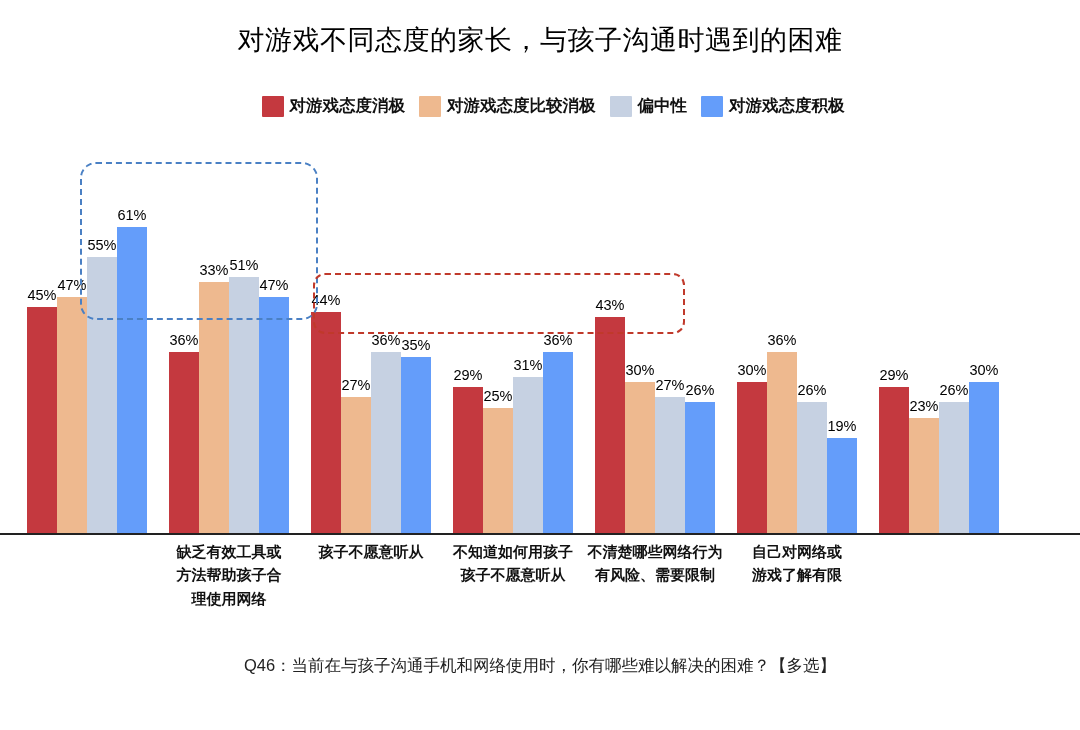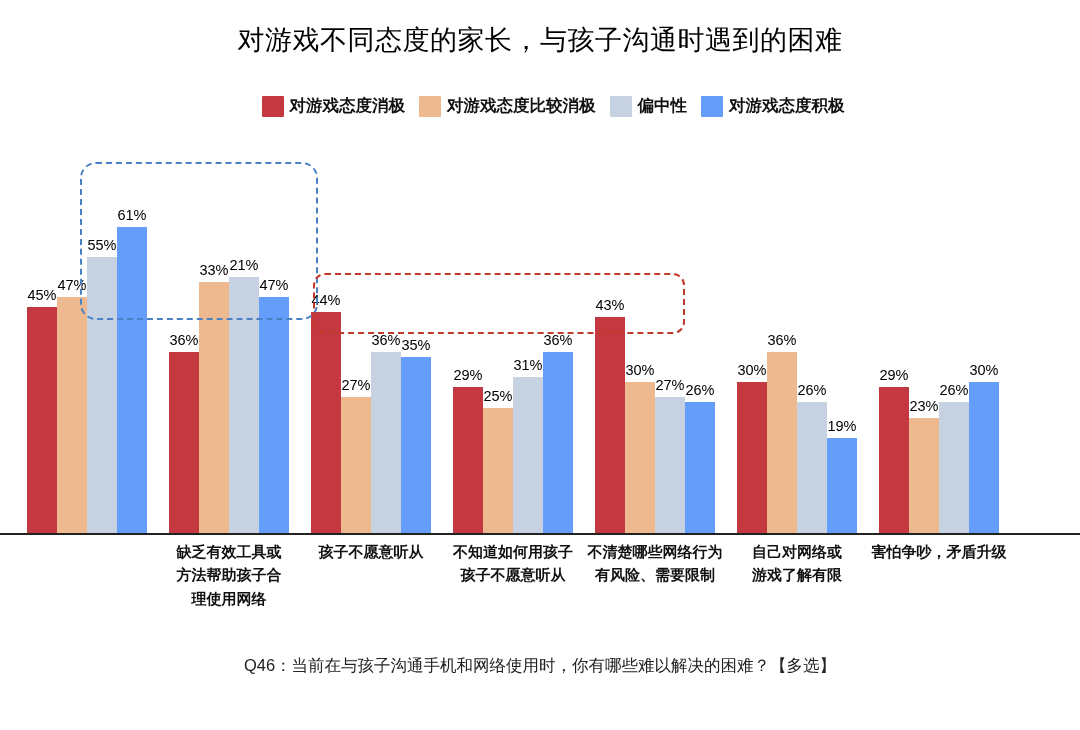--- a/index.html
+++ b/index.html
@@ -136,21 +136,21 @@
       <div class="bar-value" style="left: 72px; top: 127.06px;">47%</div>
       <div class="bar" title="偏中性" style="left: 87px; width: 30px; height: 276.1px; background: rgb(198, 209, 226);"></div>
       <div class="bar-value" style="left: 102px; top: 86.9px;">55%</div>
       <div class="bar" title="对游戏态度积极" style="left: 117px; width: 30px; height: 306.22px; background: rgb(100, 157, 250);"></div>
       <div class="bar-value" style="left: 132px; top: 56.78px;">61%</div>
       <div class="bar" title="对游戏态度消极" style="left: 169px; width: 30px; height: 180.72px; background: rgb(196, 57, 63);"></div>
       <div class="bar-value" style="left: 184px; top: 182.28px;">36%</div>
       <div class="bar" title="对游戏态度比较消极" style="left: 199px; width: 30px; height: 251px; background: rgb(238, 185, 143);"></div>
       <div class="bar-value" style="left: 214px; top: 112px;">33%</div>
       <div class="bar" title="偏中性" style="left: 229px; width: 30px; height: 256.02px; background: rgb(198, 209, 226);"></div>
-      <div class="bar-value" style="left: 244px; top: 106.98px;">21%</div>
+      <div class="bar-value" style="left: 244px; top: 106.98px;">51%</div>
       <div class="bar" title="对游戏态度积极" style="left: 259px; width: 30px; height: 235.94px; background: rgb(100, 157, 250);"></div>
       <div class="bar-value" style="left: 274px; top: 127.06px;">47%</div>
       <div class="bar" title="对游戏态度消极" style="left: 311px; width: 30px; height: 220.88px; background: rgb(196, 57, 63);"></div>
       <div class="bar-value" style="left: 326px; top: 142.12px;">44%</div>
       <div class="bar" title="对游戏态度比较消极" style="left: 341px; width: 30px; height: 135.54px; background: rgb(238, 185, 143);"></div>
       <div class="bar-value" style="left: 356px; top: 227.46px;">27%</div>
       <div class="bar" title="偏中性" style="left: 371px; width: 30px; height: 180.72px; background: rgb(198, 209, 226);"></div>
       <div class="bar-value" style="left: 386px; top: 182.28px;">36%</div>
       <div class="bar" title="对游戏态度积极" style="left: 401px; width: 30px; height: 175.7px; background: rgb(100, 157, 250);"></div>
       <div class="bar-value" style="left: 416px; top: 187.3px;">35%</div>
@@ -204,20 +204,17 @@
         <div>孩子不愿意听从</div>
       </div>
       <div class="cat" style="left: 575px; width: 160px;">
         <div>不清楚哪些网络行为</div>
         <div>有风险、需要限制</div>
       </div>
       <div class="cat" style="left: 717px; width: 160px;">
         <div>自己对网络或</div>
         <div>游戏了解有限</div>
       </div>
-      <div class="cat" style="left: 859px; width: 160px;">
-        <div>害怕争吵，矛盾升级</div>
-      </div>
     </div>
 
   <div class="footnote">Q46：当前在与孩子沟通手机和网络使用时，你有哪些难以解决的困难？【多选】</div>
 
 </div>
 
 </body></html>

